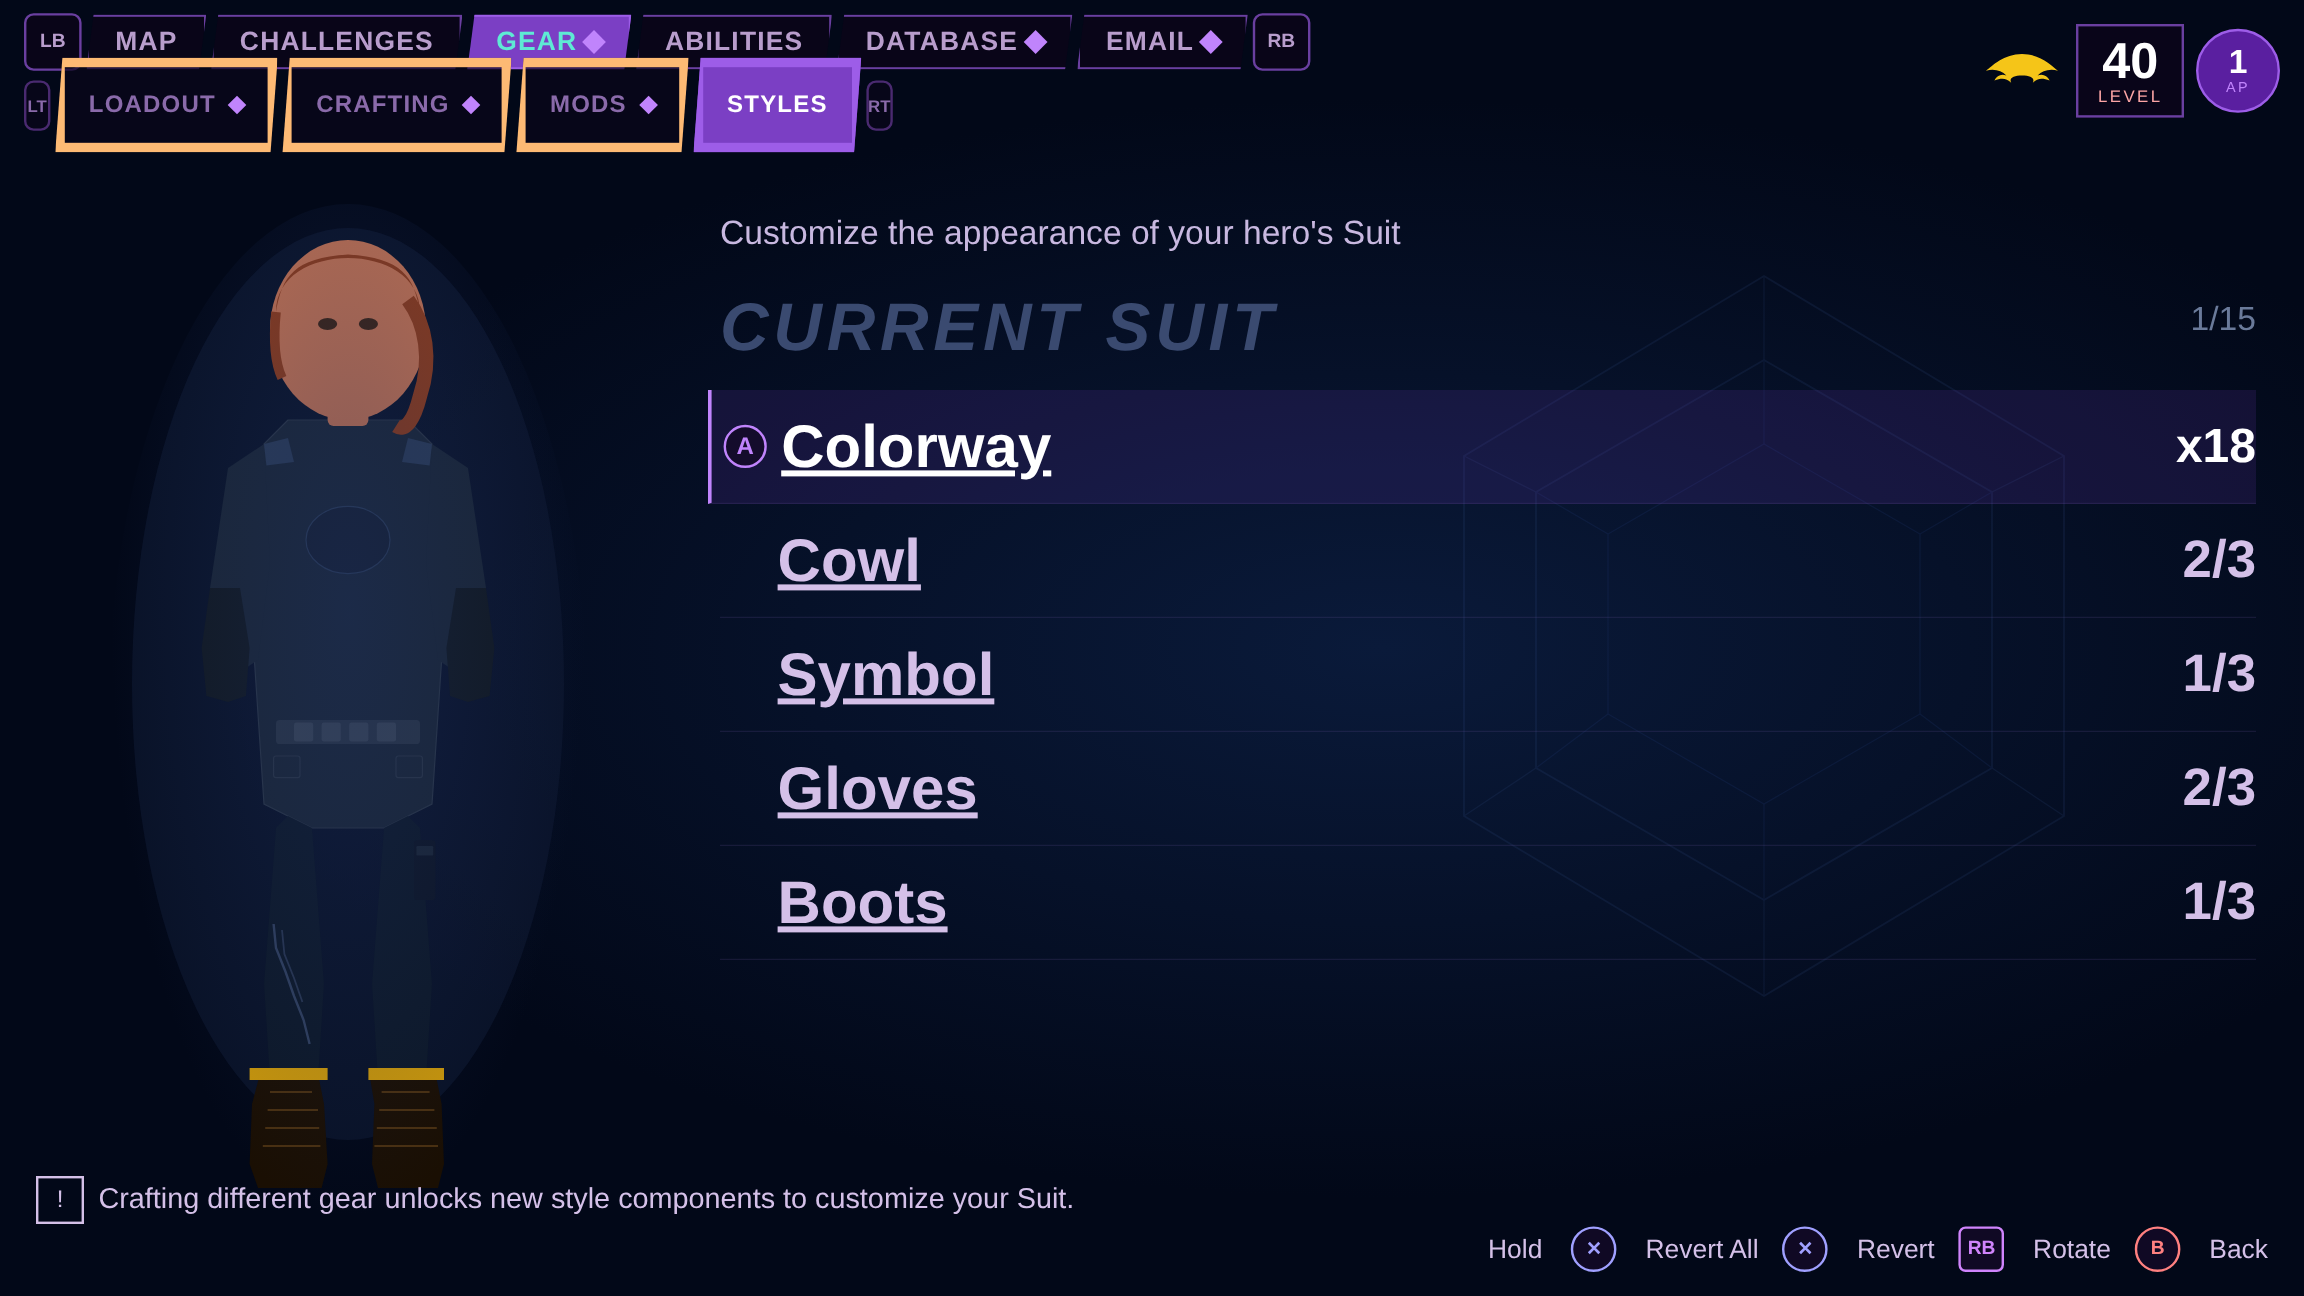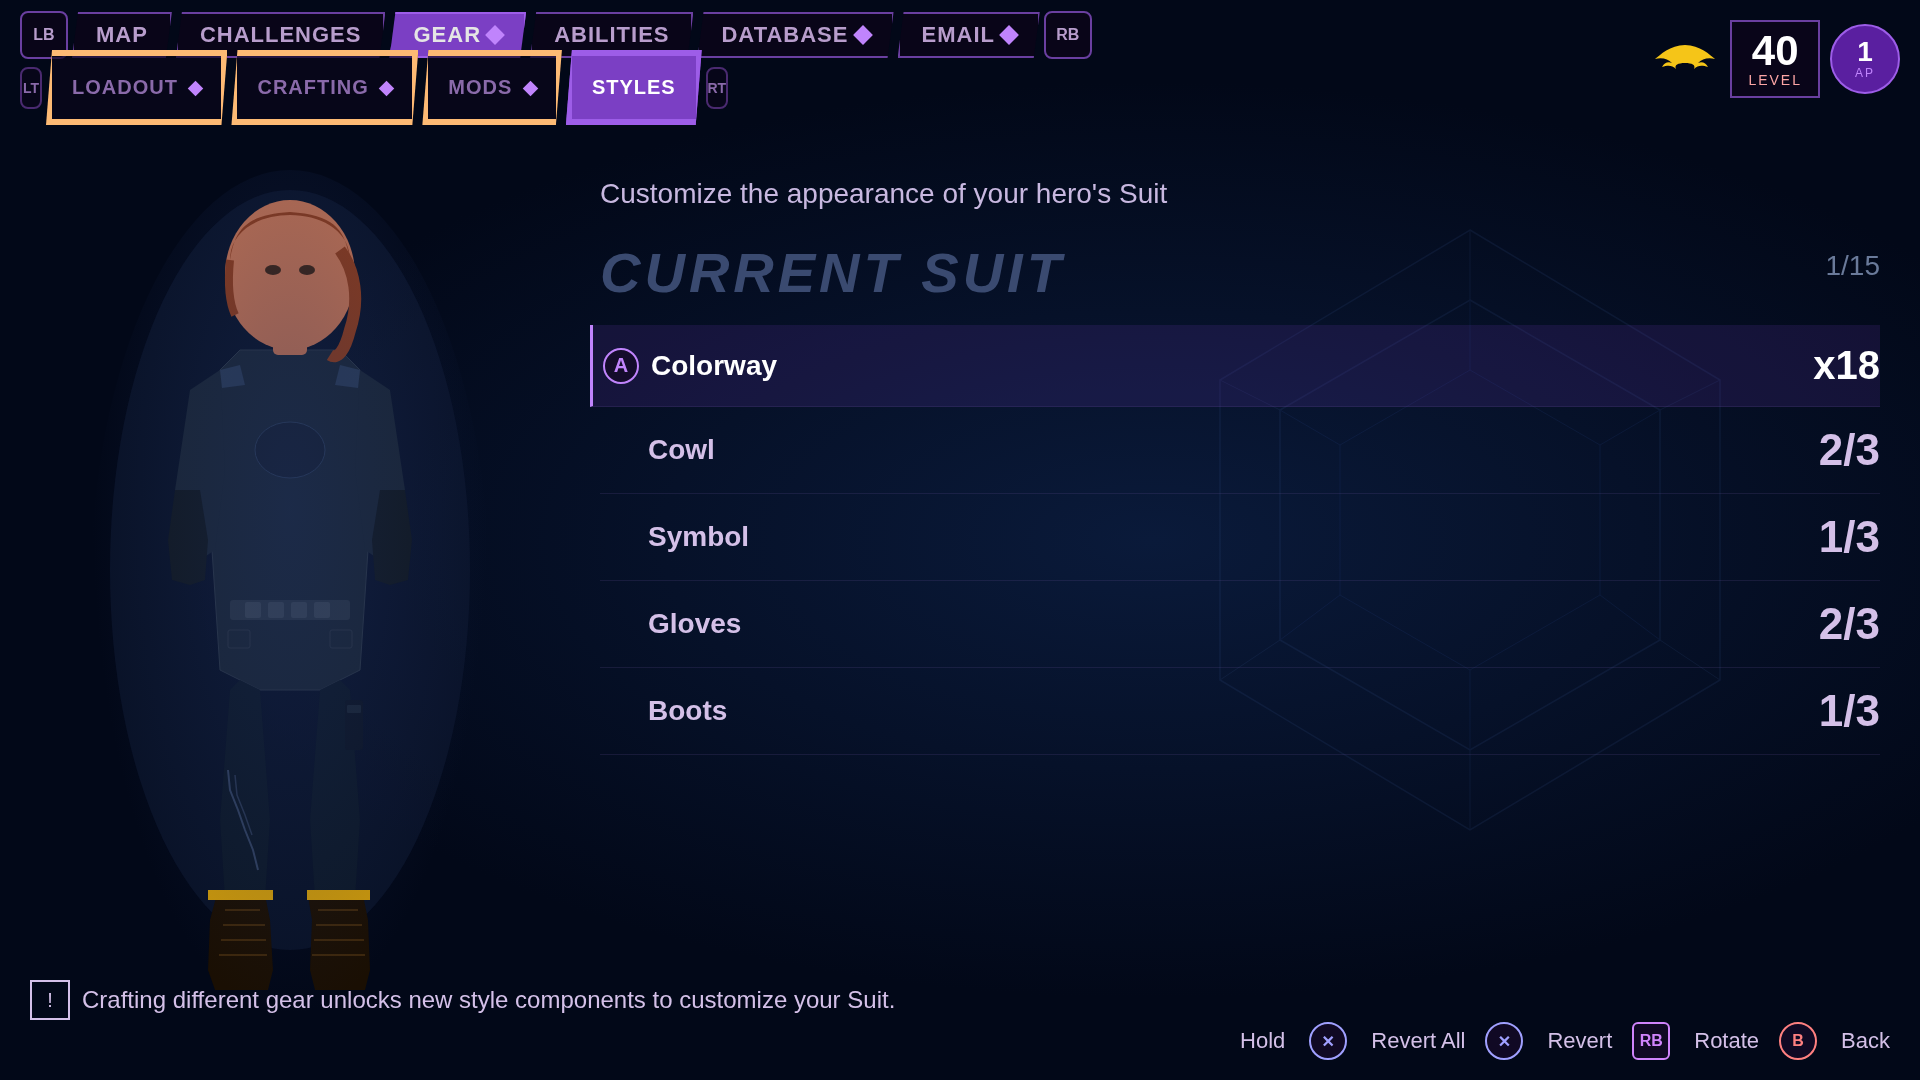--- a/index.html
+++ b/index.html
@@ -46,21 +46,21 @@
       border: 2px solid #6a3fa0;
       background: rgba(10, 5, 25, 0.85);
       color: #b89dcc;
       text-transform: uppercase;
       position: relative;
       clip-path: polygon(6px 0%, 100% 0%, calc(100% - 6px) 100%, 0% 100%);
     }
 
     .nav-btn.active {
       background: #7b3fc4;
-      color: #e5e5e5;
+      color: #5eead4;
       border-color: #9d5de8;
     }
 
     .diamond-icon {
       width: 14px;
       height: 14px;
       background: #c084fc;
       transform: rotate(45deg);
       display: inline-block;
       flex-shrink: 0;
@@ -94,21 +94,21 @@
       z-index: 10;
       gap: 4px;
     }
 
     .sub-nav-btn {
       padding: 20px 20px;
       font-size: 20px;
       font-weight: bold;
       letter-spacing: 1px;
       cursor: pointer;
-      border: 6px solid #fdba74;
+      border: 8px solid #fdba74;
       background: rgba(10, 5, 25, 0.7);
       color: #8a6aaa;
       text-transform: uppercase;
       clip-path: polygon(6px 0%, 100% 0%, calc(100% - 6px) 100%, 0% 100%);
     }
 
     .sub-nav-btn.active {
       background: #7b3fc4;
       color: #ffffff;
       border-color: #9d5de8;
@@ -274,23 +274,24 @@
       color: #c084fc;
       font-size: 20px;
       font-weight: bold;
       display: flex;
       align-items: center;
       justify-content: center;
       flex-shrink: 0;
     }
 
     .menu-item-name {
-      font-size: 28px;
+      font-size: 50px;
       color: #d4c0e8;
       font-weight: 600;
+      text-decoration: underline;
     }
 
     .menu-item.active .menu-item-name {
       color: #ffffff;
     }
 
     .menu-item-value {
       font-size: 44px;
       color: #d4c0e8;
       font-weight: bold;

